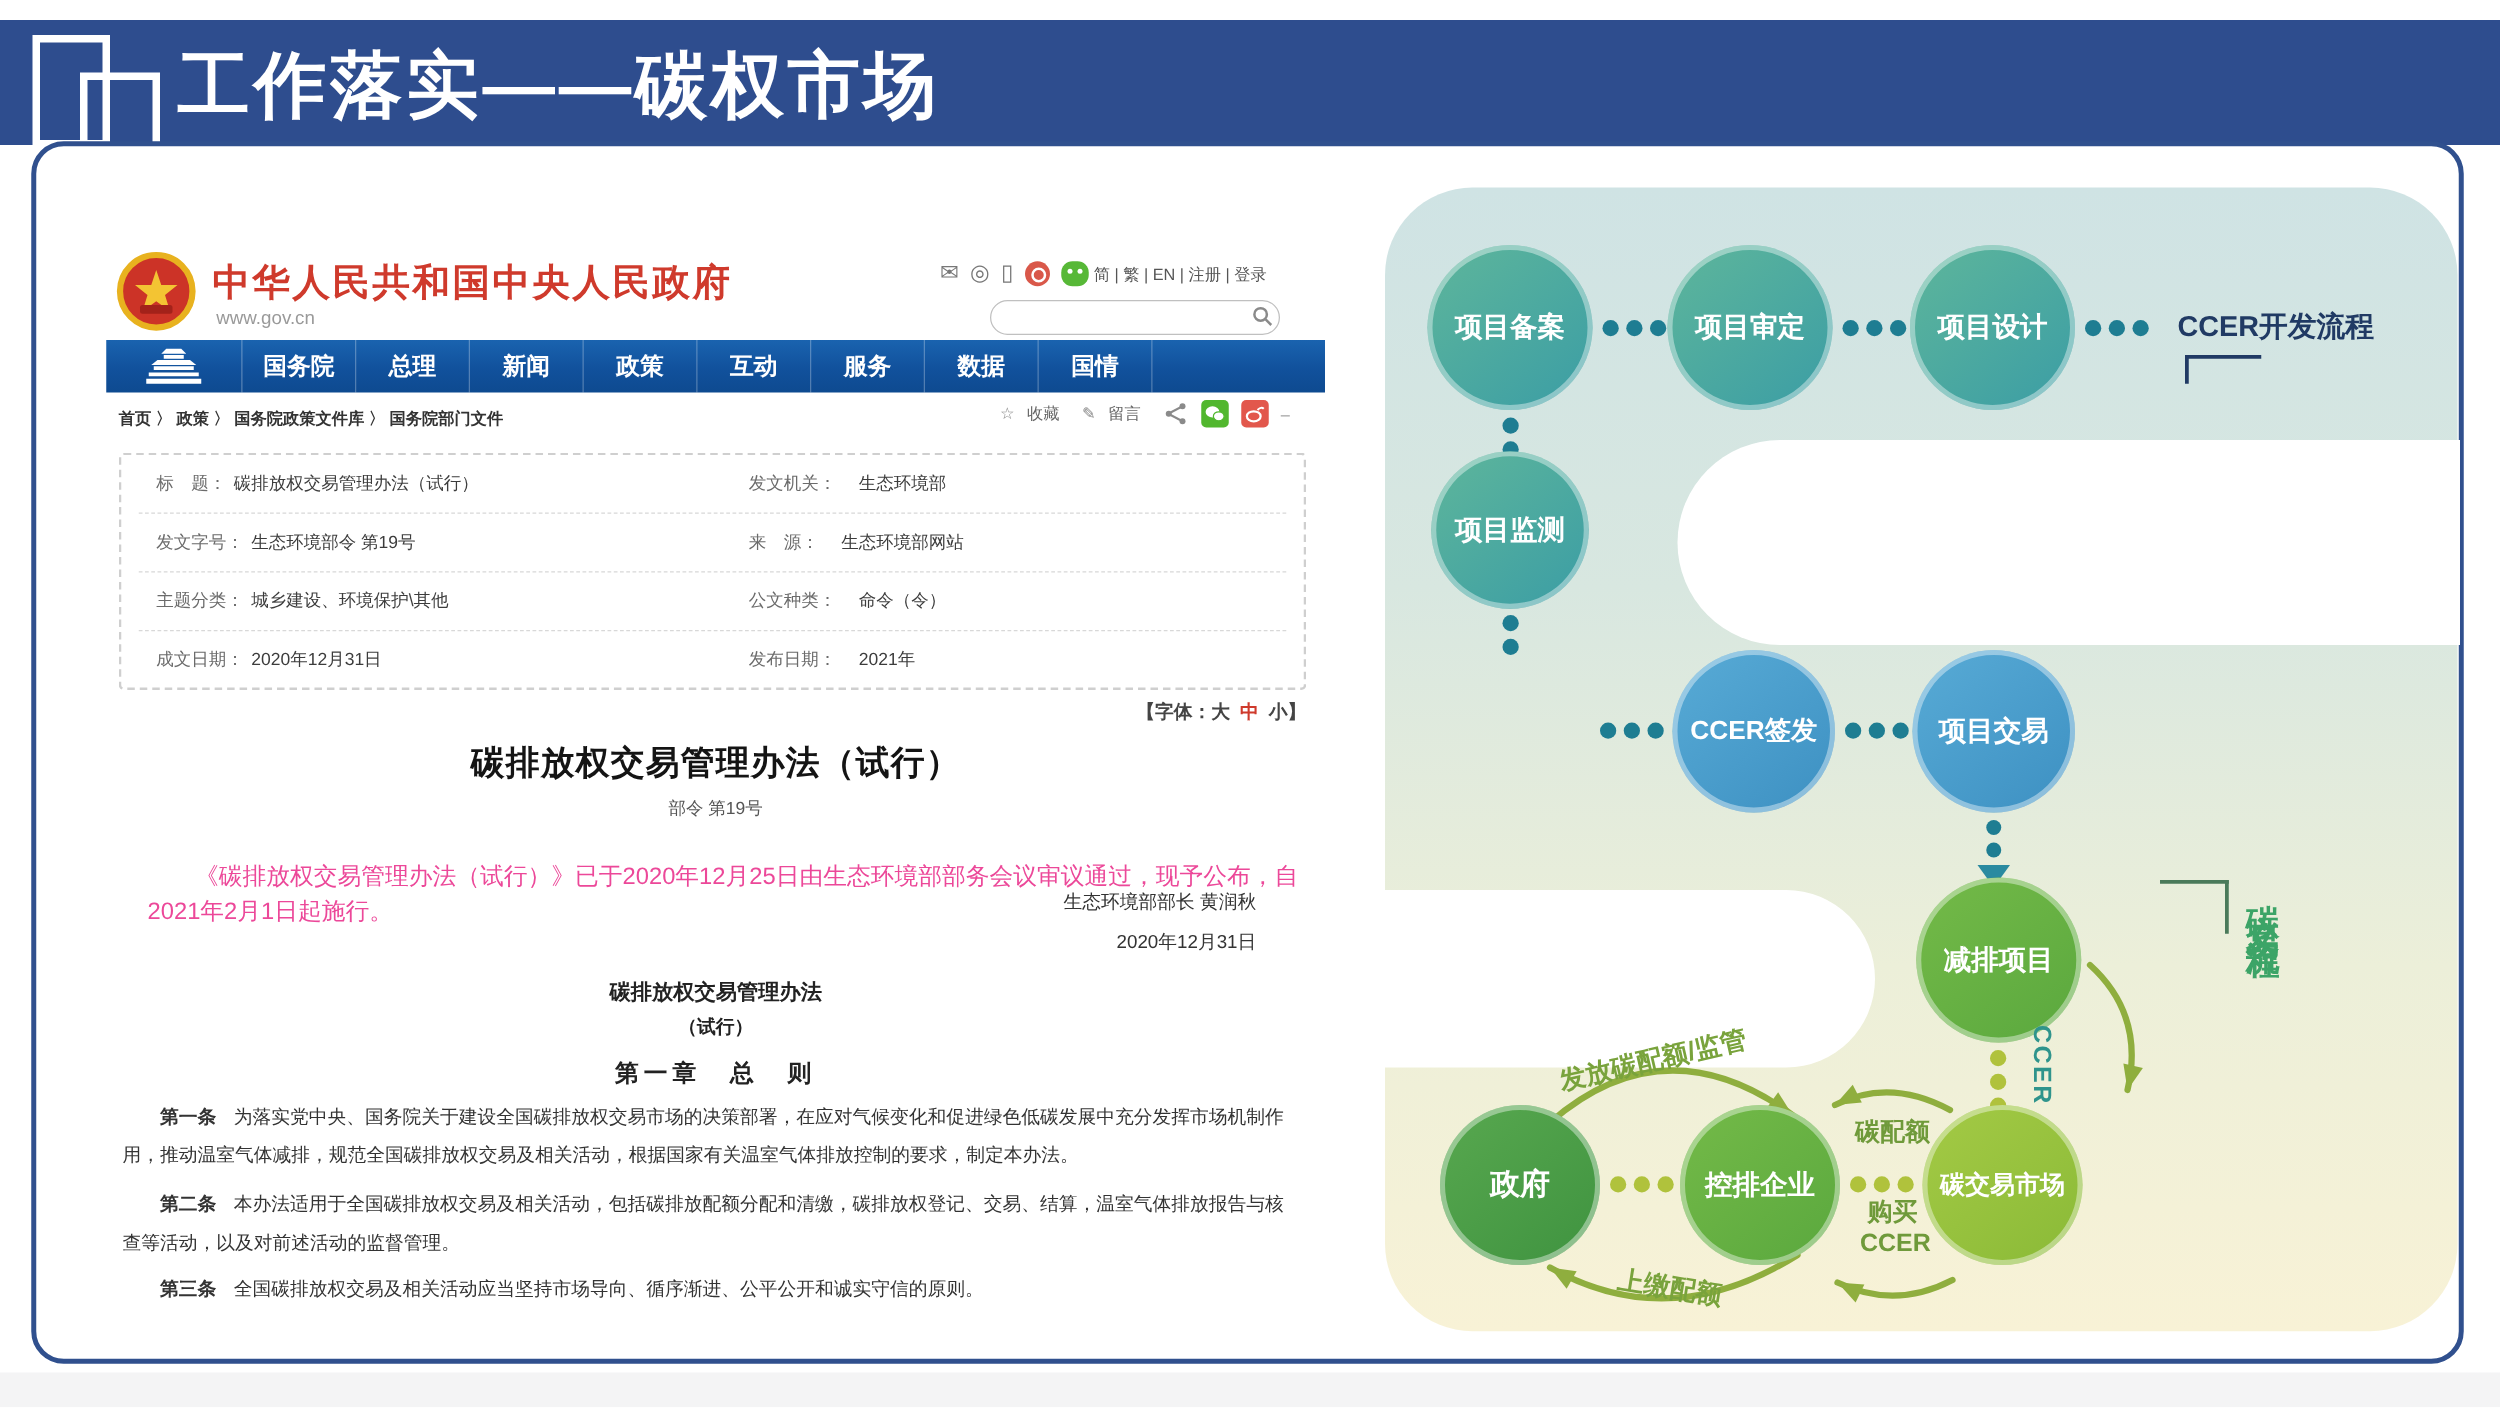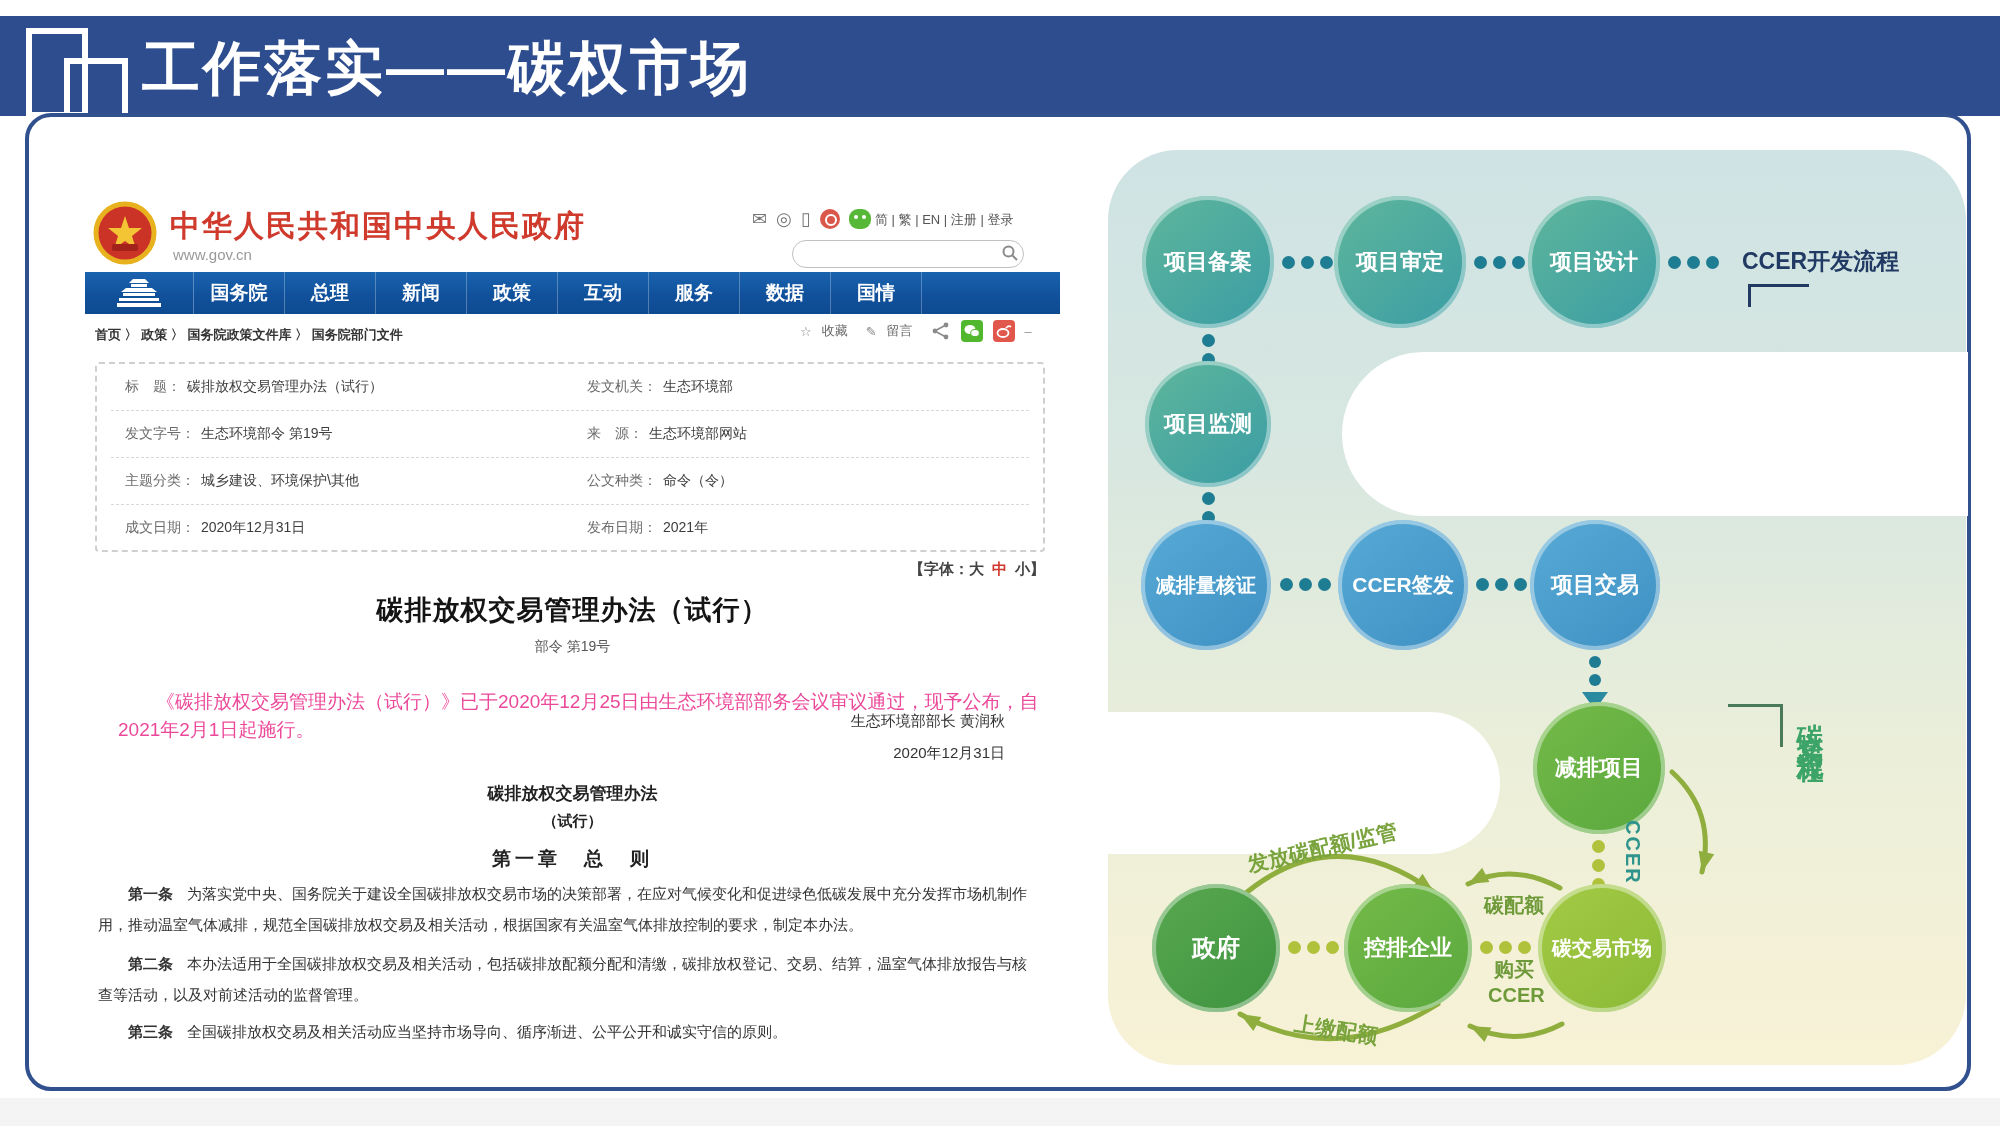--- a/index.html
+++ b/index.html
@@ -51,21 +51,21 @@
   .weibo-sq{background:#e2574c;}
 
   .meta-box{position:absolute;left:95px;top:362px;width:950px;height:190px;
             border:2px dashed #cfcfcf;border-radius:4px;box-sizing:border-box;background:#fff;}
   .meta-row{position:relative;height:46px;margin:0 14px;border-bottom:1px dashed #d8d8d8;
             display:flex;align-items:center;font-size:14px;}
   .meta-row:last-child{border-bottom:none;}
   .mk{color:#6b6b6b;}
   .mv{color:#3c3c3c;}
   .mcol-l{position:absolute;left:14px;display:flex;gap:6px;text-align:center;}
-  .mcol-r{position:absolute;left:476px;display:flex;gap:6px;}
+  .mcol-r{position:absolute;left:488px;display:flex;gap:18px;}
 
   .font-widget{position:absolute;left:0;top:560px;width:1045px;text-align:right;font-size:15px;
                color:#444;font-weight:bold;}
   .font-widget .mid{color:#cf3a2c;margin:0 8px;cursor:pointer;}
   .font-widget .lg,.font-widget .sm{cursor:pointer;}
 
   .doc-title{position:absolute;left:85px;top:592px;width:975px;text-align:center;font-size:27px;
              font-weight:bold;color:#141414;letter-spacing:1px;}
   .doc-sub{position:absolute;left:85px;top:638px;width:975px;text-align:center;font-size:14px;color:#555;}
   .doc-intro{position:absolute;left:118px;top:688px;width:922px;font-size:19px;color:#ec4899;
@@ -324,23 +324,20 @@
       <span></span>
     </div>
   <div class="circle c-teal" style="left:1145px;top:361px;width:126px;height:126px;font-size:22px;">
       <span>项目监测</span>
     </div>
   <div class="dots vdots d-teal" style="left:1202px;top:492px;">
       <span></span>
       <span></span>
     </div>
 
-  <div class="circle c-blue" style="left:1141px;top:520px;width:130px;height:130px;font-size:20px;">
-      <span>减排量核证</span>
-    </div>
   <div class="circle c-blue" style="left:1530px;top:520px;width:130px;height:130px;font-size:22px;">
       <span>项目交易</span>
     </div>
   <div class="circle c-blue" style="left:1338px;top:520px;width:130px;height:130px;font-size:21px;">
       <span>CCER签发</span>
     </div>
   <div class="dots d-teal" style="left:1280px;top:578px;">
       <span></span>
       <span></span>
       <span></span>

